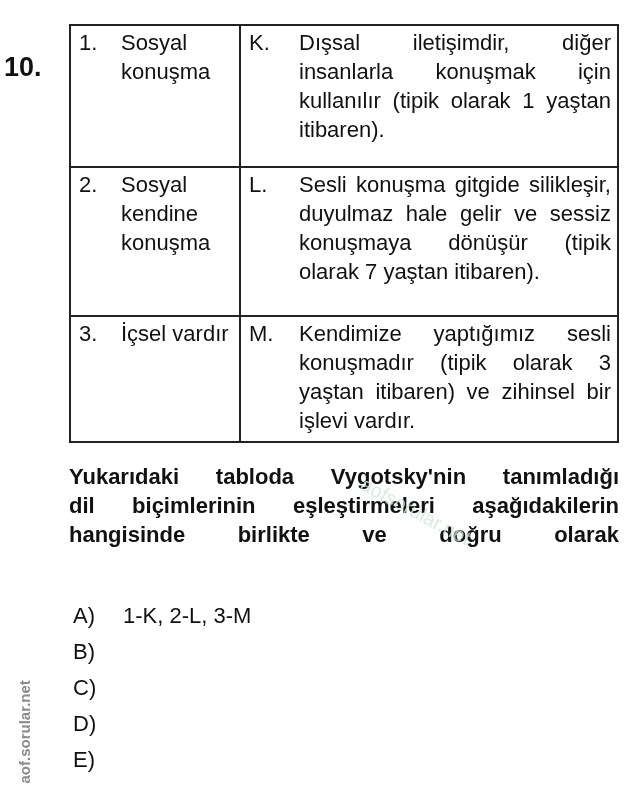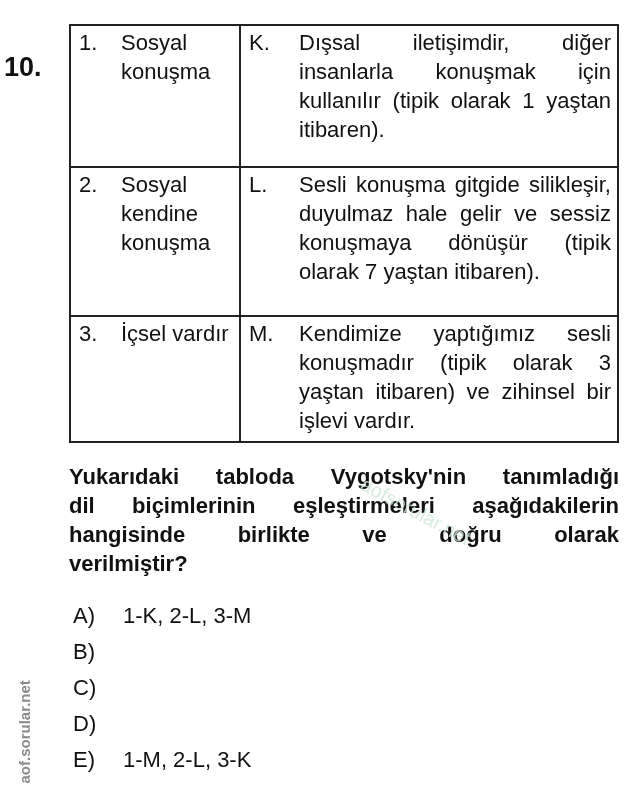--- a/index.html
+++ b/index.html
@@ -73,37 +73,35 @@
           </div>
         </td>
   </tr>
 </tbody>
   </table>
 
 <div class="stem">
   <span class="jl">Yukarıdaki tabloda Vygotsky'nin tanımladığı</span>
   <span class="jl">dil biçimlerinin eşleştirmeleri aşağıdakilerin</span>
   <span class="jl">hangisinde birlikte ve doğru olarak</span>
-  <span class="jl last">verilmiştir?</span>
 </div>
 
 <div class="options">
   <div class="opt">
       <span class="ol">A)</span>
       <span>1-K, 2-L, 3-M</span>
     </div>
   <div class="opt">
       <span class="ol">B)</span>
     </div>
   <div class="opt">
       <span class="ol">C)</span>
     </div>
   <div class="opt">
       <span class="ol">D)</span>
     </div>
   <div class="opt">
       <span class="ol">E)</span>
-      <span>1-M, 2-L, 3-K</span>
     </div>
 </div>
 
 <div class="wm-diag">aofsorular.net</div>
 <div class="wm-side">aof.sorular.net</div>
 
 </body></html>

